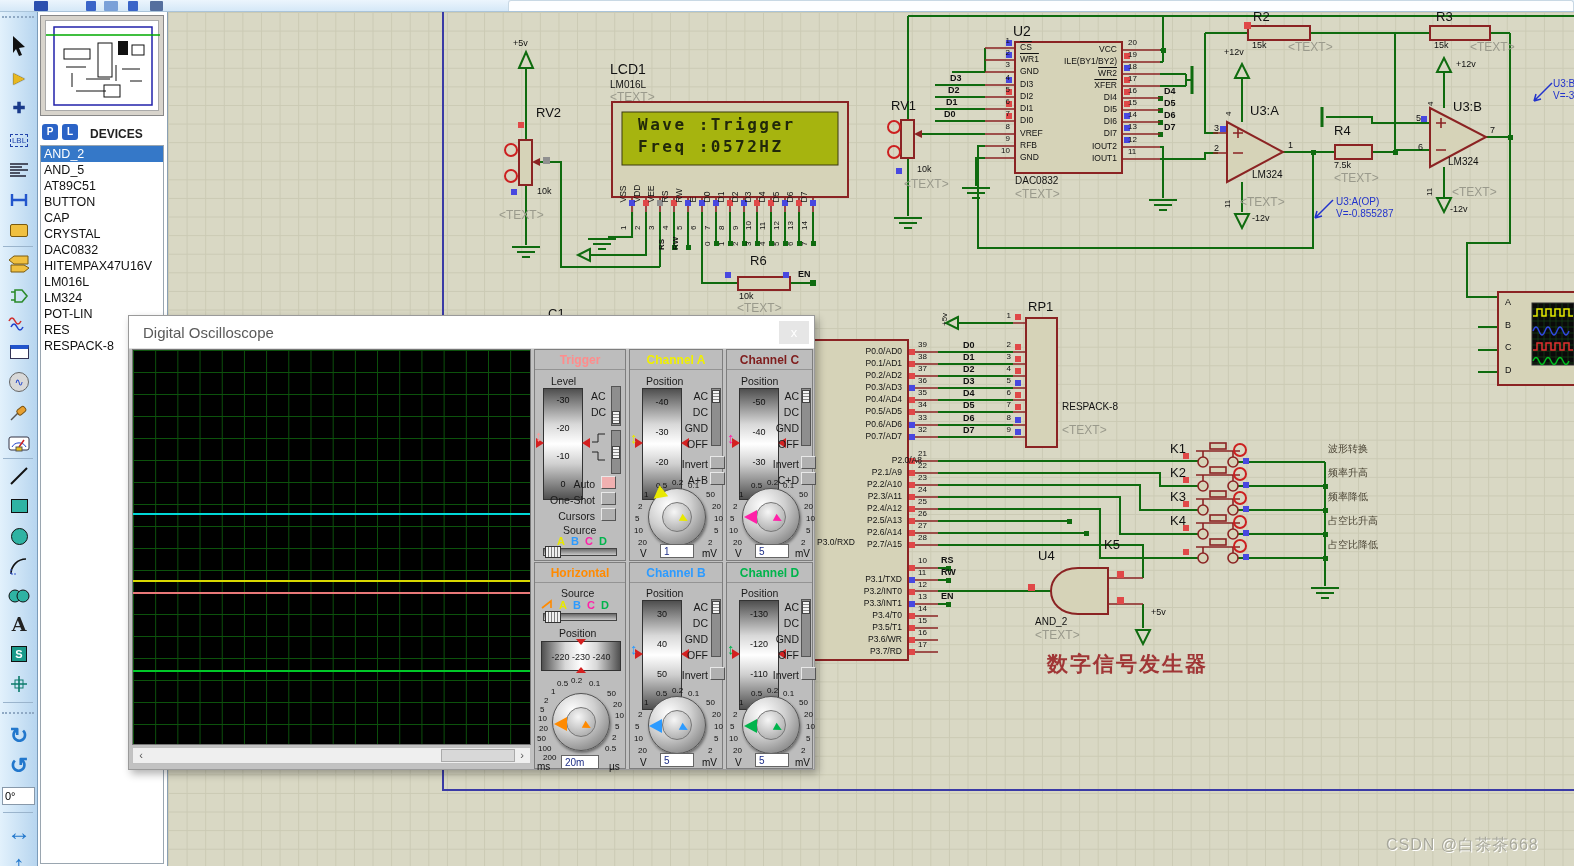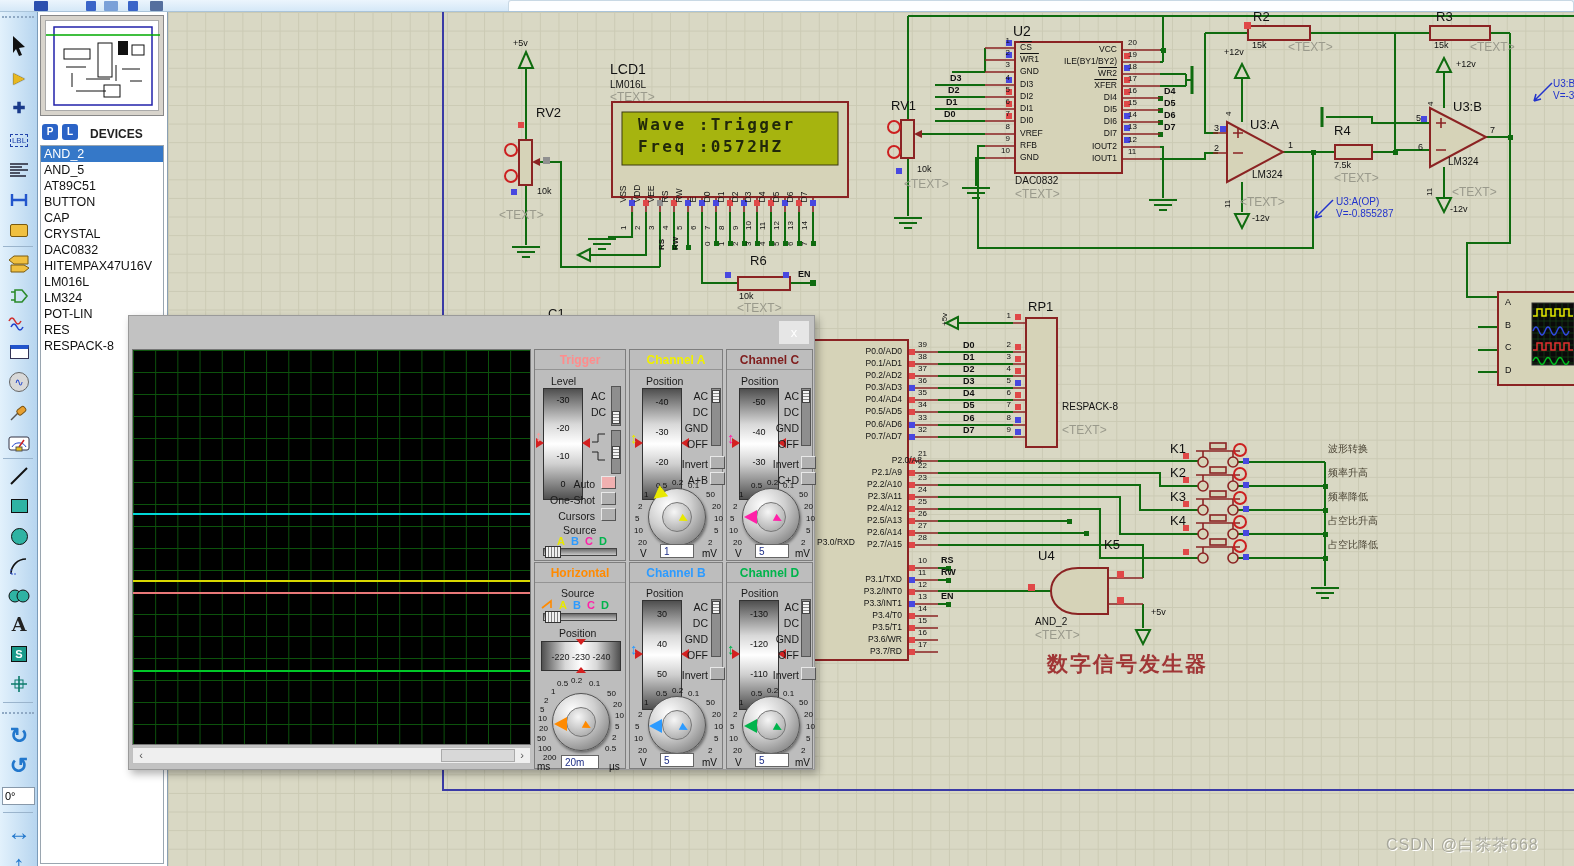--- a/index.html
+++ b/index.html
@@ -562,21 +562,21 @@
   <span class="pnum" style="left:1128px;top:148px">11</span>
   <span class="net" style="left:950px;top:74px">D3</span>
   <span class="net" style="left:948px;top:86px">D2</span>
   <span class="net" style="left:946px;top:98px">D1</span>
   <span class="net" style="left:944px;top:110px">D0</span>
   <span class="net" style="left:1164px;top:87px">D4</span>
   <span class="net" style="left:1164px;top:99px">D5</span>
   <span class="net" style="left:1164px;top:111px">D6</span>
   <span class="net" style="left:1164px;top:123px">D7</span>
   <span class="lbl" style="left:1224px;top:48px">+12v</span>
-  <span class="ref" style="left:1250px;top:118px">U3:A</span>
+  <span class="ref" style="left:1250px;top:104px">U3:A</span>
   <span class="lbl" style="left:1252px;top:170px;font-size:10px">LM324</span>
   <span class="gry" style="left:1240px;top:196px">&lt;TEXT&gt;</span>
   <span class="lbl" style="left:1214px;top:124px">3</span>
   <span class="lbl" style="left:1214px;top:144px">2</span>
   <span class="lbl" style="left:1288px;top:141px">1</span>
   <span class="pnum rot" style="left:1233px;top:108px">4</span>
   <span class="pnum rot" style="left:1232px;top:200px">11</span>
   <span class="lbl" style="left:1252px;top:214px">-12v</span>
   <span class="lbl blue" style="left:1336px;top:197px;font-size:10px">U3:A(OP)</span>
   <span class="lbl blue" style="left:1336px;top:209px;font-size:10px">V=-0.855287</span>
@@ -693,20 +693,23 @@
   <span class="lbl" style="left:1151px;top:608px">+5v</span>
   <span class="cnt" style="left:1047px;top:650px">数字信号发生器</span>
 
   <span class="lbl" style="left:1505px;top:298px">A</span>
   <span class="lbl" style="left:1505px;top:321px">B</span>
   <span class="lbl" style="left:1505px;top:343px">C</span>
   <span class="lbl" style="left:1505px;top:366px">D</span>
 </div>
 
 <div id="scope">
+  <div id="scopetitle">
+        <span>Digital Oscilloscope</span>
+      </div>
   <div id="scopeclose"><span>x</span></div>
   <div id="screen">
     <div class="trace" style="top:163px;background:#00d8d8"></div>
     <div class="trace" style="top:230px;background:#d8d800"></div>
     <div class="trace" style="top:242px;background:#e87878"></div>
     <div class="trace" style="top:320px;background:#00c828"></div>
   </div>
   <div id="sscroll">
     <div class="sarr" style="left:0">‹</div>
     <div class="sarr" style="right:0">›</div>

